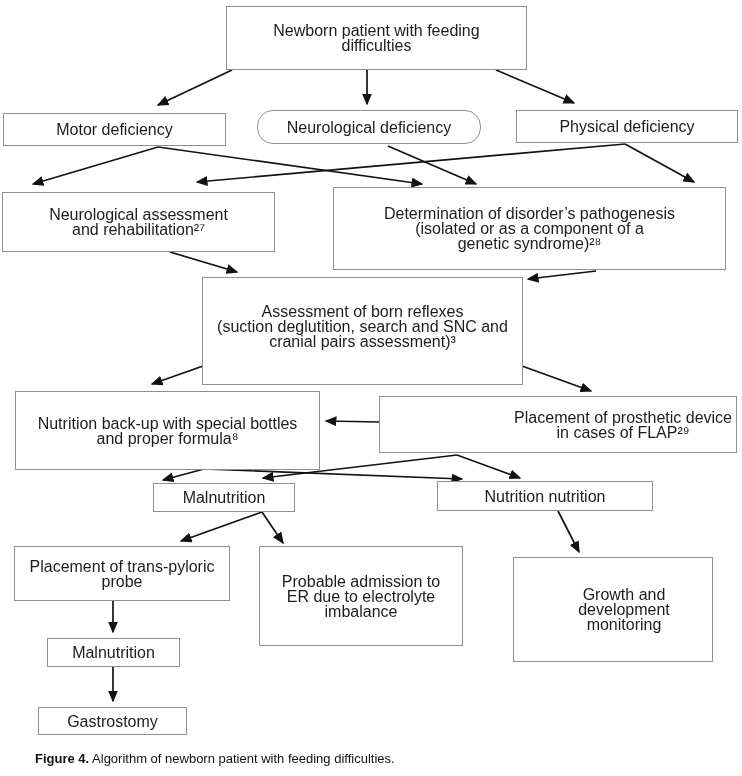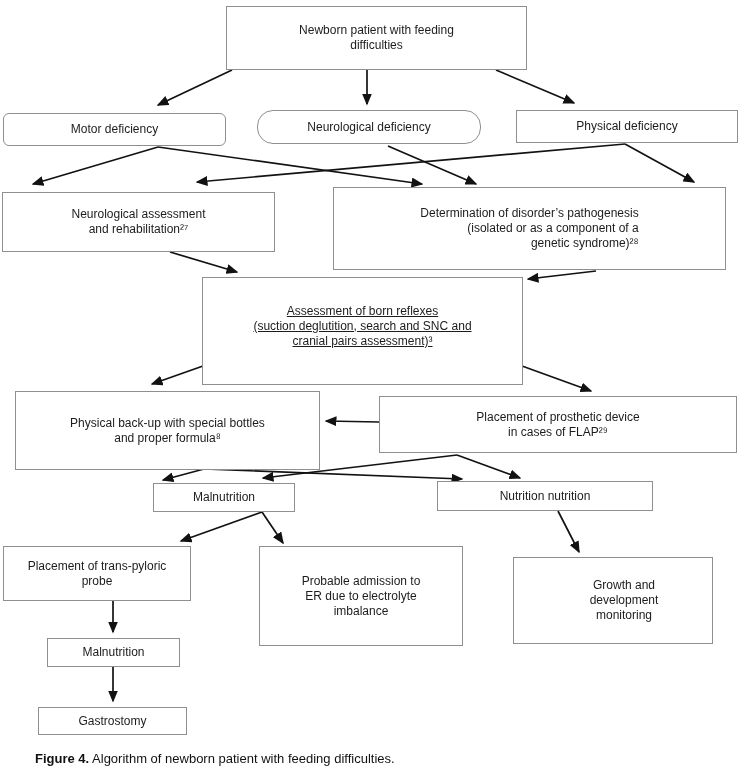--- a/index.html
+++ b/index.html
@@ -11,24 +11,24 @@
   }
   html,body{margin:0;padding:0;background:var(--background);}
   .canvas{
     position:relative;width:742px;height:776px;background:var(--background);
     font-family:"Liberation Sans", sans-serif;color:var(--text);overflow:hidden;
   }
   .node{
     position:absolute;box-sizing:border-box;
     display:flex;align-items:center;justify-content:center;
     border:1px solid var(--box-border);background:var(--box-fill);
-    text-align:center;font-size:12px;line-height:15px;
+    text-align:center;font-size:16px;line-height:15px;
   }
   .node .label{white-space:pre-line;display:block;padding:0 4px;}
-  .node.lift{padding-bottom:10px;text-decoration:underline;}
+  .node.lift{padding-bottom:10px;}
   svg.edges{position:absolute;left:0;top:0;pointer-events:none;}
   svg.edges line{stroke:var(--arrow);stroke-width:1.7;}
   .caption{
     position:absolute;left:18px;top:751px;width:720px;
     font-size:13px;line-height:16px;color:#111;margin-left:17px;
   }
   .caption .cap-label{font-weight:bold;}
 </style>
 </head>
 <body>
@@ -63,79 +63,79 @@
     <line x1="558" y1="511" x2="579" y2="552" marker-end="url(#ah)"></line>
     <line x1="113" y1="601" x2="113" y2="632" marker-end="url(#ah)"></line>
     <line x1="113" y1="667" x2="113" y2="701" marker-end="url(#ah)"></line>
   </svg>
 
   <div class="node" style="left:226px;top:6px;width:301px;height:64px;">
     <span class="label">Newborn patient with feeding
 difficulties</span>
   </div>
 
-  <div class="node" style="left:3px;top:113px;width:223px;height:33px;border-radius:6px;">
+  <div class="node" style="left:3px;top:113px;width:223px;height:33px;">
     <span class="label">Motor deficiency</span>
   </div>
 
   <div class="node" style="left:257px;top:110px;width:224px;height:34px;border-radius:16px;">
     <span class="label">Neurological deficiency</span>
   </div>
 
   <div class="node" style="left:2px;top:192px;width:273px;height:60px;">
     <span class="label">Neurological assessment
 and rehabilitation²⁷</span>
   </div>
 
   <div class="node" style="left:516px;top:110px;width:222px;height:33px;">
     <span class="label">Physical deficiency</span>
   </div>
 
-  <div class="node" style="left:333px;top:187px;width:393px;height:83px;text-align:right;">
+  <div class="node" style="left:333px;top:187px;width:393px;height:83px;">
     <span class="label">Determination of disorder’s pathogenesis
 (isolated or as a component of a
 genetic syndrome)²⁸</span>
   </div>
 
   <div class="node lift" style="left:202px;top:277px;width:321px;height:108px;">
     <span class="label">Assessment of born reflexes
 (suction deglutition, search and SNC and
 cranial pairs assessment)³</span>
   </div>
 
   <div class="node" style="left:15px;top:391px;width:305px;height:79px;">
-    <span class="label">Physical back-up with special bottles
+    <span class="label">Nutrition back-up with special bottles
 and proper formula⁸</span>
   </div>
 
-  <div class="node" style="left:379px;top:396px;width:358px;height:57px;">
+  <div class="node" style="left:379px;top:396px;width:358px;height:57px;justify-content:flex-end;">
     <span class="label">Placement of prosthetic device
 in cases of FLAP²⁹</span>
   </div>
 
   <div class="node" style="left:153px;top:483px;width:142px;height:29px;">
     <span class="label">Malnutrition</span>
   </div>
 
   <div class="node" style="left:437px;top:481px;width:216px;height:30px;">
     <span class="label">Nutrition nutrition</span>
   </div>
 
-  <div class="node" style="left:3px;top:546px;width:188px;height:55px;">
+  <div class="node" style="left:14px;top:546px;width:216px;height:55px;">
     <span class="label">Placement of trans-pyloric
 probe</span>
   </div>
 
   <div class="node" style="left:259px;top:546px;width:204px;height:100px;">
     <span class="label">Probable admission to
 ER due to electrolyte
 imbalance</span>
   </div>
 
-  <div class="node" style="left:513px;top:557px;width:200px;height:87px;padding-left:22px;">
+  <div class="node" style="left:513px;top:557px;width:200px;height:105px;padding-left:22px;">
     <span class="label">Growth and
 development
 monitoring</span>
   </div>
 
   <div class="node" style="left:47px;top:638px;width:133px;height:29px;">
     <span class="label">Malnutrition</span>
   </div>
 
   <div class="node" style="left:38px;top:707px;width:149px;height:28px;">

